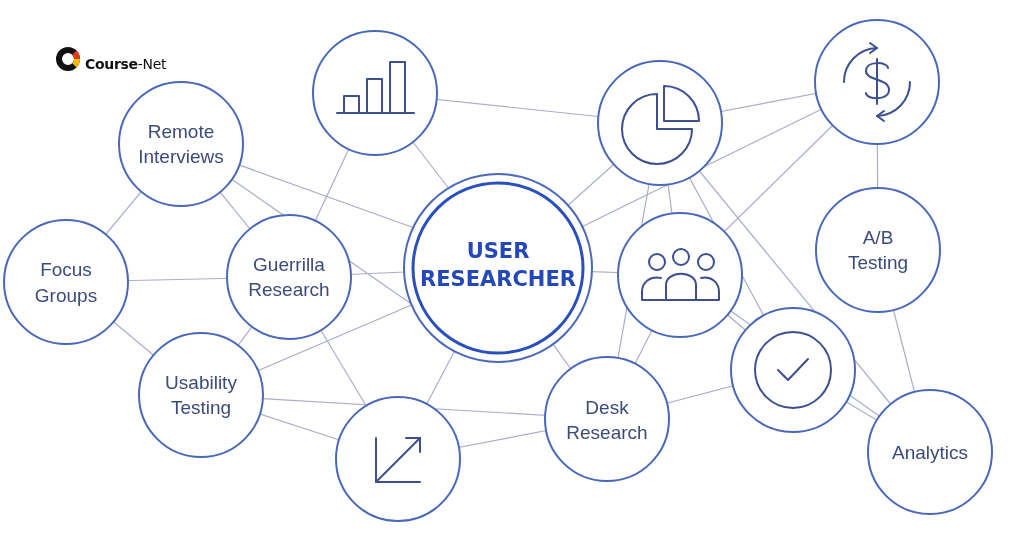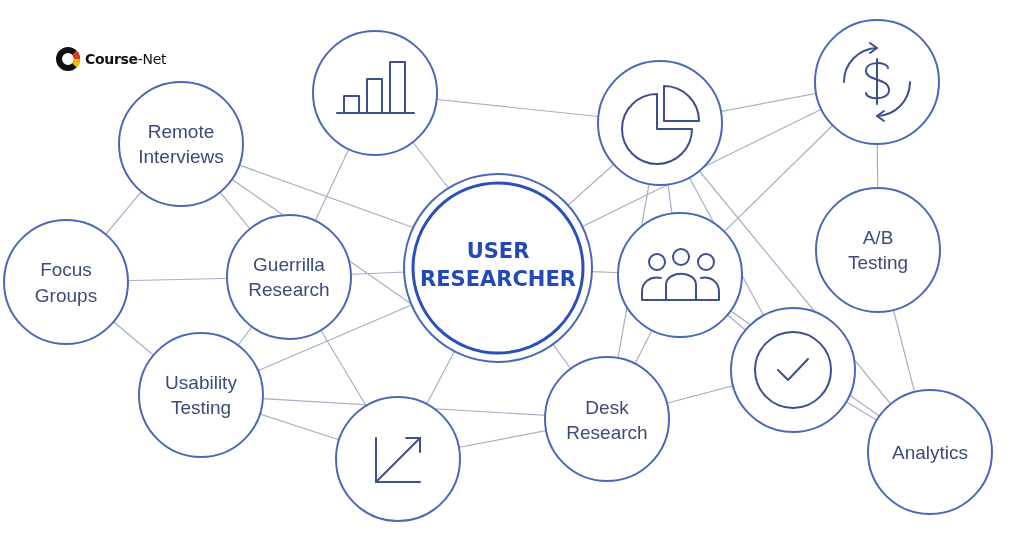--- a/index.html
+++ b/index.html
@@ -1,17 +1,17 @@
 <!DOCTYPE html>
 <html><head>
 <meta charset="utf-8">
 <style>
   html, body { margin: 0; padding: 0; background: #ffffff; }
   body { width: 1024px; height: 546px; position: relative; overflow: hidden; font-family: "Liberation Sans", "DejaVu Sans", sans-serif; }
-  .logo { position: absolute; left: 55px; top: 46px; display: flex; align-items: center; gap: 4px; }
+  .logo { position: absolute; left: 55px; top: 46px; display: flex; align-items: flex-end; gap: 4px; }
   .logo-text { font-family: "DejaVu Sans", sans-serif; font-size: 14px; color: #111; letter-spacing: -0.3px; }
   .logo-text b { font-weight: 700; }
   svg.graph { position: absolute; left: 0; top: 0; }
   .edge { stroke: #a9aec8; stroke-width: 1.2; }
   .node-circle { fill: #ffffff; stroke: #4a68b8; stroke-width: 2; }
   .icon { fill: none; stroke: #3d4f8f; stroke-width: 2; stroke-linecap: round; stroke-linejoin: round; }
   .label { font-family: "Liberation Sans", "DejaVu Sans", sans-serif; font-size: 19px; fill: #3d4b7a; text-anchor: middle; }
   .center-label { font-family: "DejaVu Sans", "Liberation Sans", sans-serif; font-weight: 700; font-size: 21px; fill: #2448b8; text-anchor: middle; }
 </style>
 </head>

